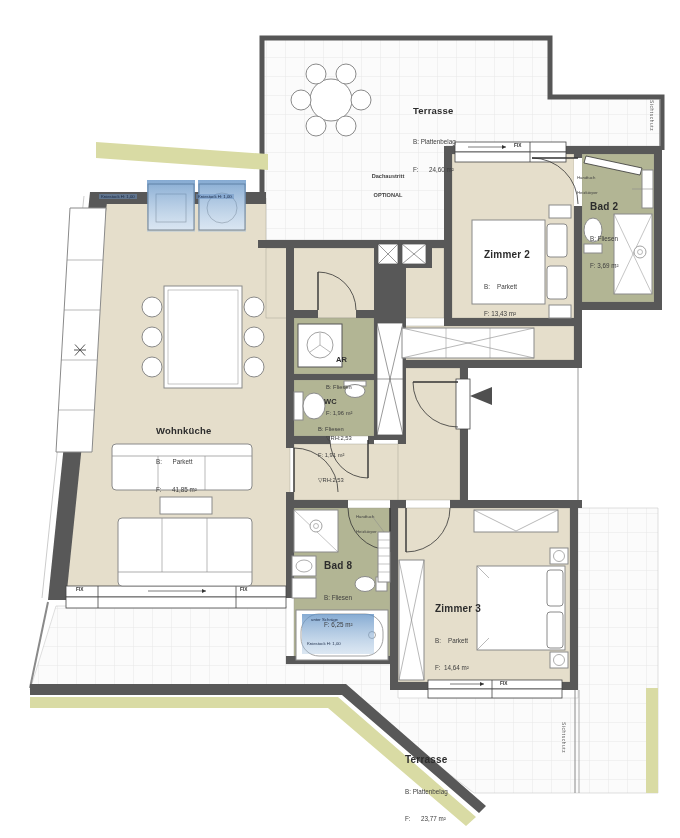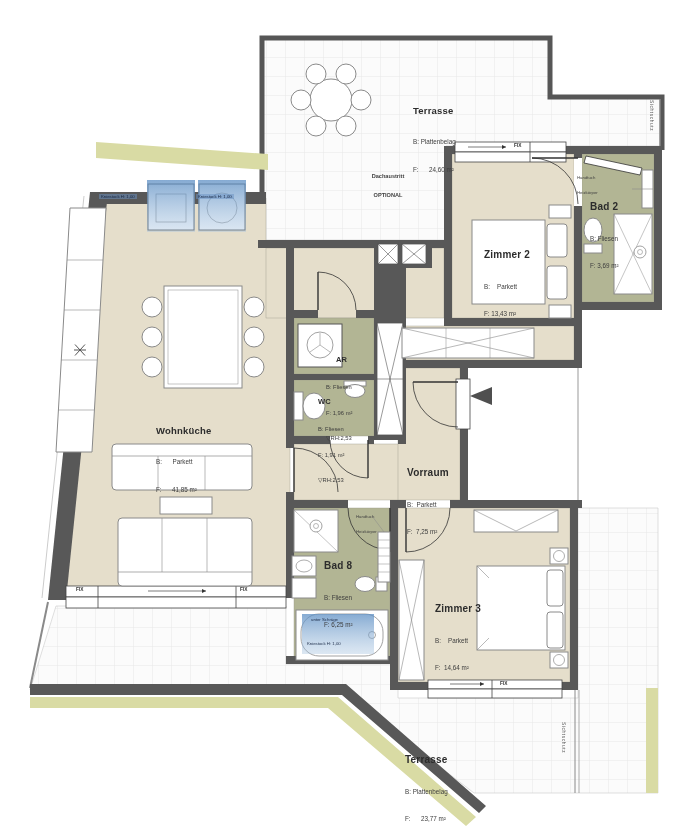--- a/index.html
+++ b/index.html
@@ -10,21 +10,21 @@
   .lbl .t{font-size:10px;font-weight:bold;color:#2c2c2c;letter-spacing:.2px;margin-bottom:1px;}
   .lbl.big .t{font-size:9.5px;}
   .ctr{text-align:center;}
   .tiny{position:absolute;font-size:4.3px;line-height:1.15;color:#3f3f3f;white-space:pre;z-index:5;}
   .fix{position:absolute;font-size:4.8px;font-weight:bold;color:#333;z-index:6;}
   .chip{position:absolute;font-size:4.3px;color:#14233f;background:rgba(105,145,195,.5);
         padding:0 2px;z-index:6;white-space:pre;}
   .note{position:absolute;font-size:4.3px;color:#1b2a47;z-index:6;white-space:pre;}
   .vert{position:absolute;writing-mode:vertical-rl;font-size:4.8px;color:#5a5a5a;
         letter-spacing:.6px;z-index:6;}
-  .ml10{margin-left:10px;} .ml6{margin-left:0;}
+  .ml10{margin-left:10px;} .ml6{margin-left:6px;}
 </style>
 </head>
 <body>
 
 <div id="plan">
 
 <svg width="680" height="838" viewBox="0 0 680 838">
   <defs>
     <pattern id="g20" width="19" height="19" patternUnits="userSpaceOnUse">
       <rect width="19" height="19" fill="#fbfbfb"></rect>
@@ -380,25 +380,20 @@
   <div>F: 1,91 m²</div>
   <div>▽RH:2,53</div>
 </div>
 
 <div class="lbl big" style="left:156px;top:406px">
   <div class="t">Wohnküche</div>
   <div>B:      Parkett</div>
   <div>F:      41,85 m²</div>
 </div>
 
-<div class="lbl" style="left:407px;top:448px">
-  <div class="t">Vorraum</div>
-  <div>B:  Parkett</div>
-  <div>F:  7,25 m²</div>
-</div>
 
 <div class="tiny" style="left:356px;top:505px">
   <div>Handtuch</div>
   <div>Heizkörper</div>
 </div>
 
 <div class="lbl" style="left:324px;top:541px">
   <div class="t">Bad 8</div>
   <div>B: Fliesen</div>
   <div>F: 6,25 m²</div>

